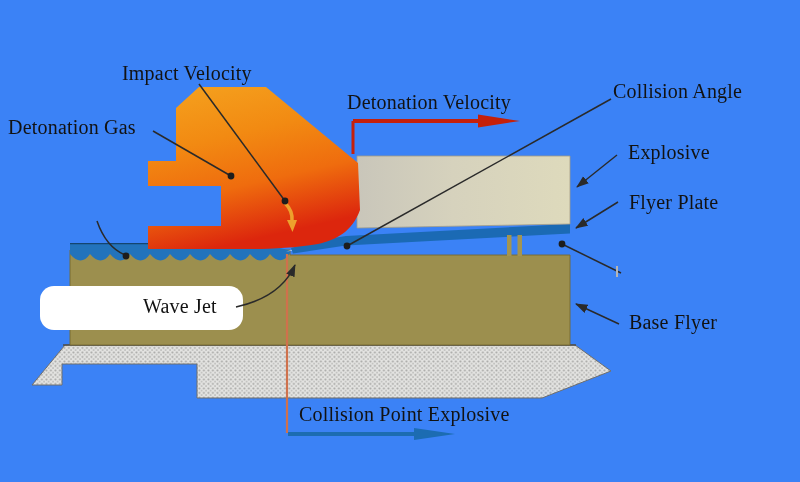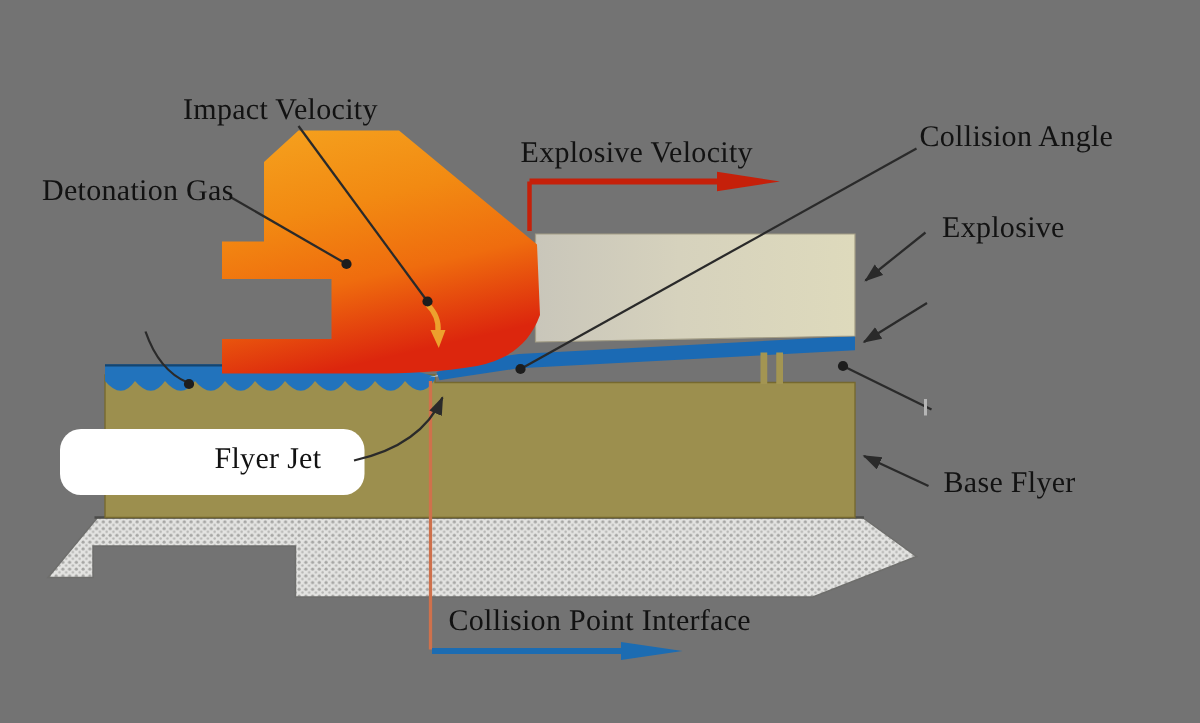--- a/index.html
+++ b/index.html
@@ -1,19 +1,19 @@
 <!DOCTYPE html>
 <html><head>
 <meta charset="utf-8">
 <style>
   html,body{margin:0;padding:0;background:#ffffff;}
   #stage{
     position:relative;
     width:800px;height:482px;
-    background:#737373;
+    background:#3b82f6;
     overflow:hidden;
     font-family:"Liberation Serif","DejaVu Serif",serif;
   }
   #diagram-svg{position:absolute;left:0;top:0;}
   .lbl{
     position:absolute;
     font-size:20px;
     line-height:24px;
     color:#121212;
     white-space:nowrap;
@@ -110,21 +110,22 @@
     <g fill="#1d1d1d">
       <circle cx="285" cy="201" r="3.4"></circle>
       <circle cx="231" cy="176" r="3.4"></circle>
       <circle cx="126" cy="256" r="3.4"></circle>
       <circle cx="347" cy="246" r="3.4"></circle>
       <circle cx="562" cy="244" r="3.4"></circle>
     </g>
   </svg>
 
   <div class="lbl" style="left:122px;top:61px">Impact Velocity</div>
-  <div class="lbl" style="left:28px;top:115px">Detonation Gas</div>
-  <div class="lbl" style="left:143px;top:294px">Flyer Jet</div>
-  <div class="lbl" style="left:347px;top:90px">Explosive Velocity</div>
+  <div class="lbl" style="left:8px;top:115px">Detonation Gas</div>
+  <div class="lbl" style="left:143px;top:294px">Wave Jet</div>
+  <div class="lbl" style="left:347px;top:90px">Detonation Velocity</div>
   <div class="lbl" style="left:628px;top:140px">Explosive</div>
   <div class="lbl" style="left:613px;top:79px">Collision Angle</div>
+  <div class="lbl" style="left:629px;top:190px">Flyer Plate</div>
   <div class="lbl" style="left:629px;top:310px">Base Flyer</div>
-  <div class="lbl" style="left:299px;top:402px">Collision Point Interface</div>
+  <div class="lbl" style="left:299px;top:402px">Collision Point Explosive</div>
 
 </div>
 
 </body></html>

